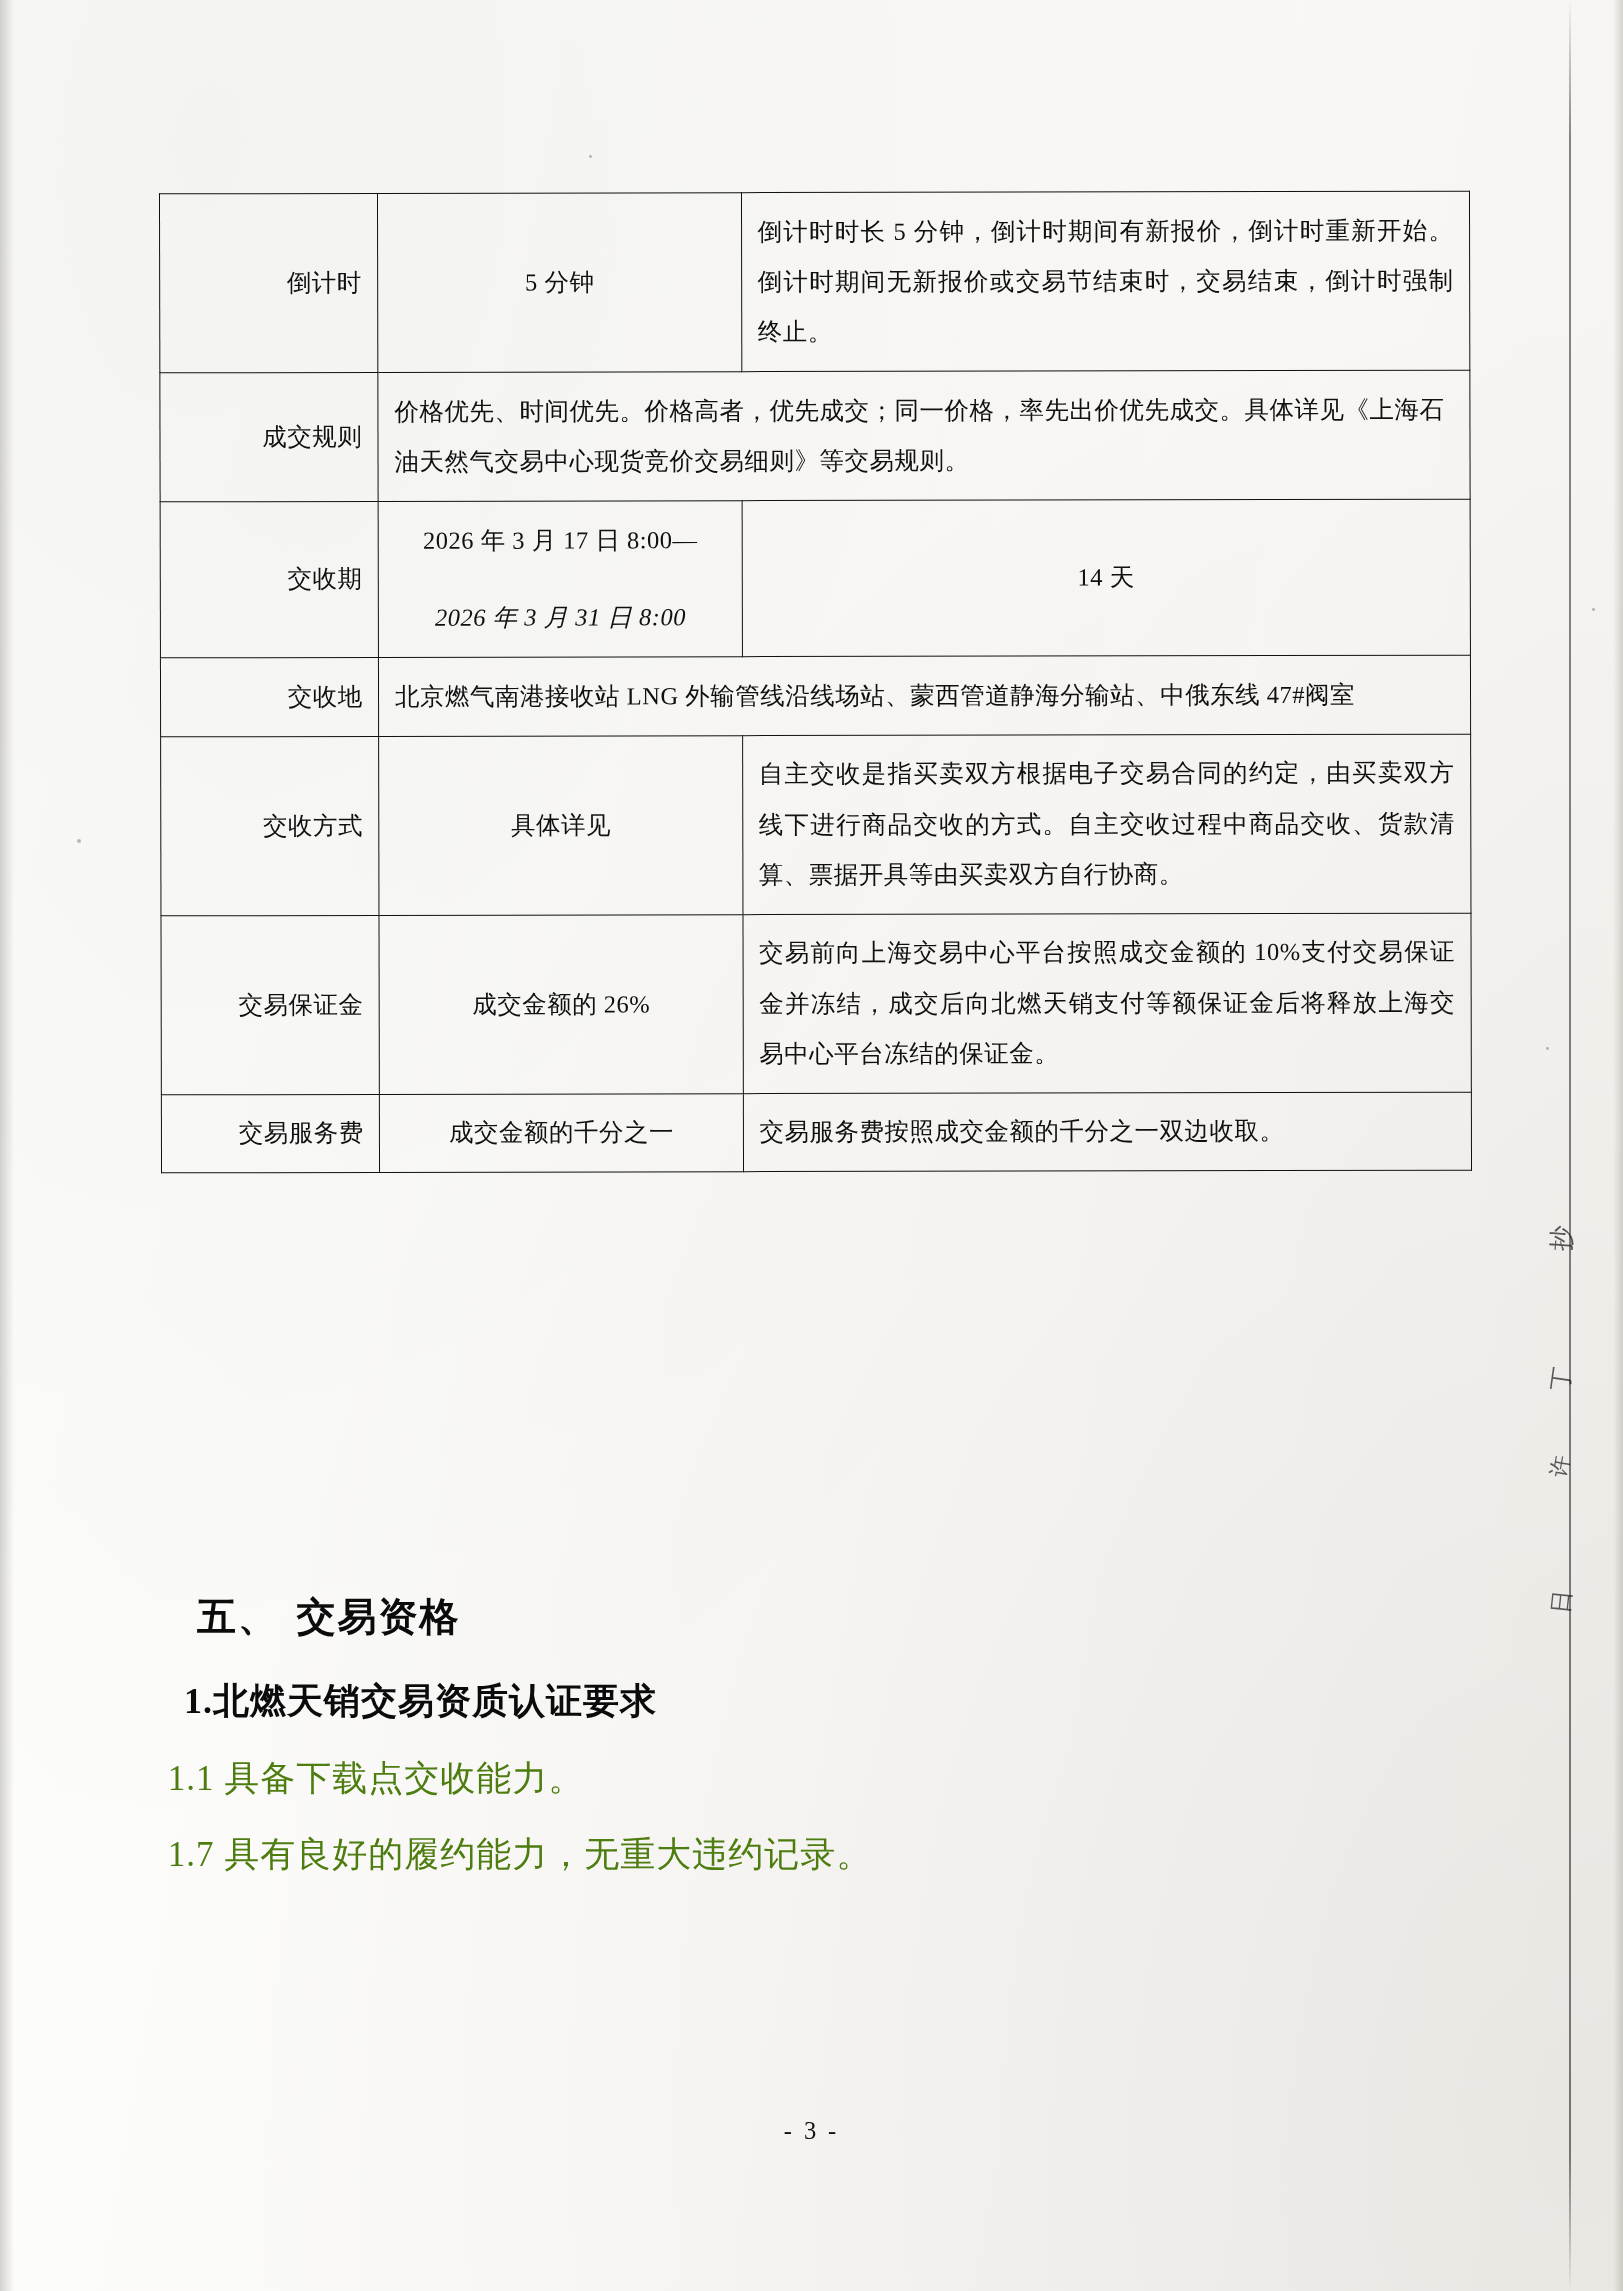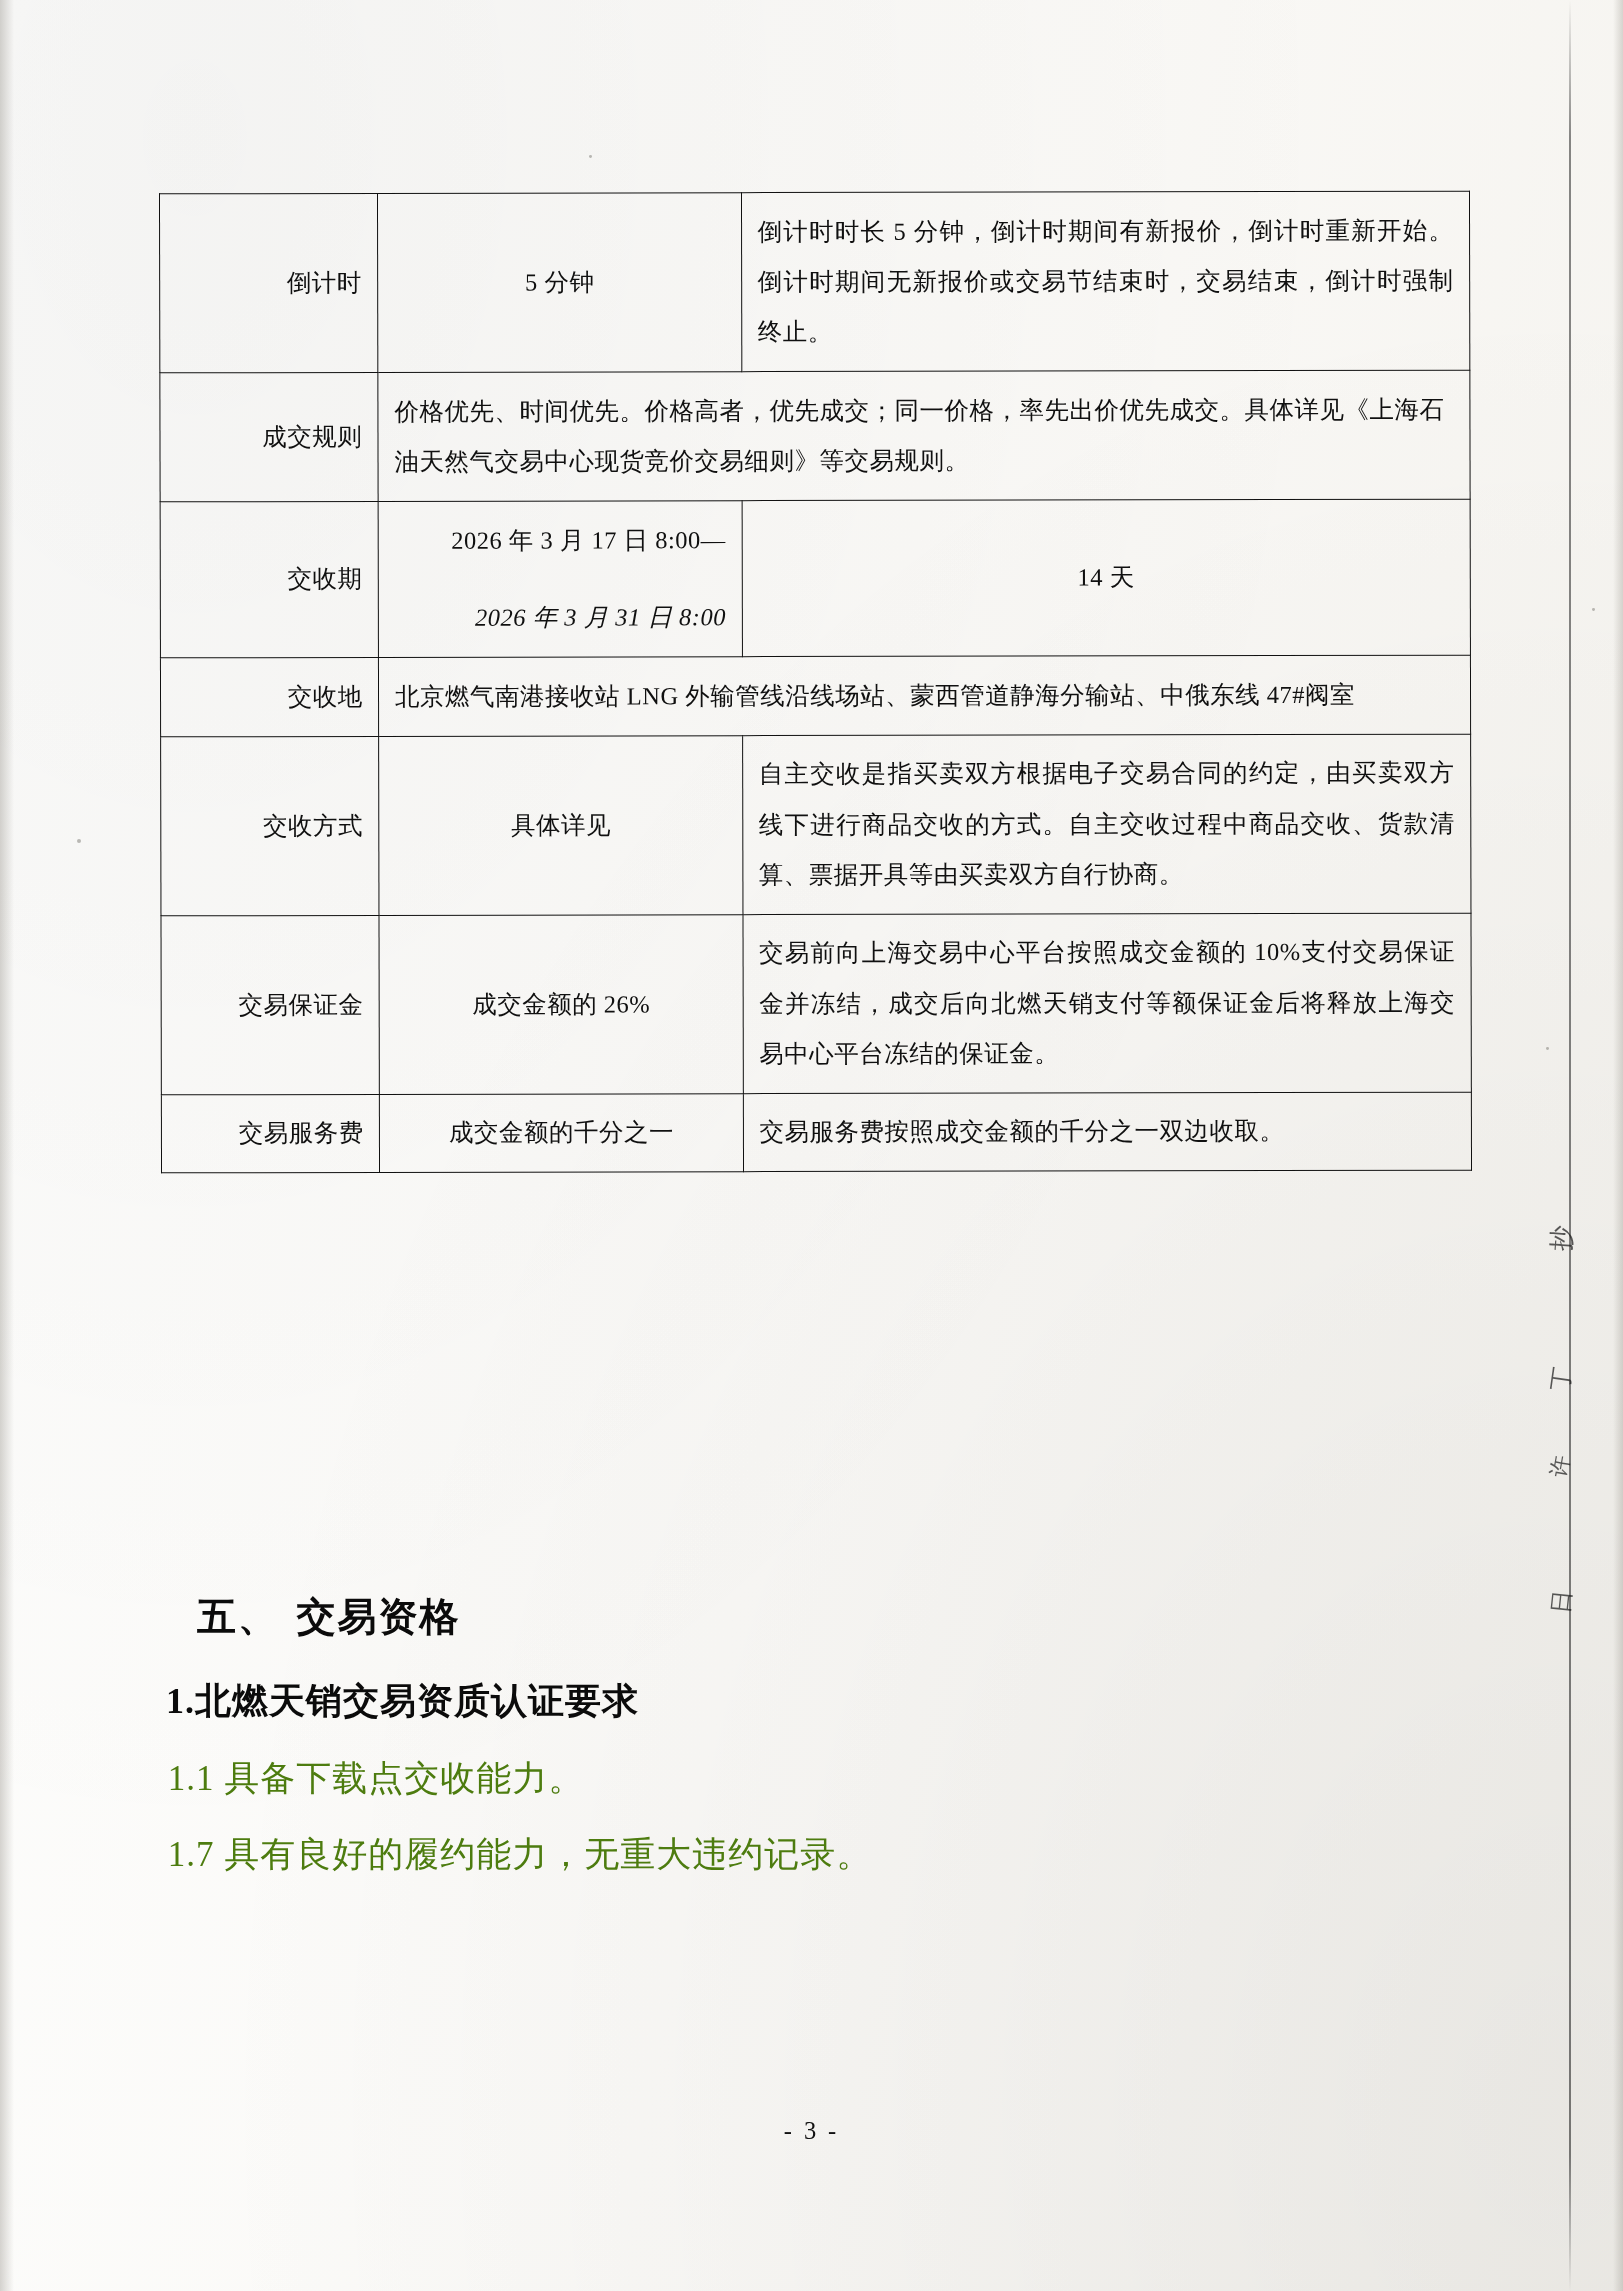--- a/index.html
+++ b/index.html
@@ -76,21 +76,21 @@
   }
   td.c-mid {
     width: 331px;
     text-align: center;
   }
   td.c-desc {
     text-align: justify;
     text-justify: inter-ideograph;
   }
   td.c-mid-left {
-    text-align: right;
+    text-align: center;
     padding-left: 25.5px;
   }
   td.c-span2 {
     text-align: left;
     padding-left: 25.5px;
     letter-spacing: 0.6px;
   }
   .mid-line { display:block; }
   .mid-line + .mid-line { margin-top: 27.4px; font-style: italic; }
 
@@ -106,21 +106,21 @@
     font-weight: bold;
     letter-spacing: 2px;
     margin: 0 0 33px 37px;
     color: #0b0b0b;
   }
   .h-main .num { margin-right: 17.6px; }
   .h-sub {
     font-size: 36px;
     font-weight: bold;
     letter-spacing: 1px;
-    margin: 0 0 29px 6px;
+    margin: 0 0 29px 24px;
     color: #0b0b0b;
   }
   .p-item {
     font-size: 35px;
     letter-spacing: 1px;
     margin: 0 0 29px 7.8px;
     color: #4d7c0f;
   }
 
   

